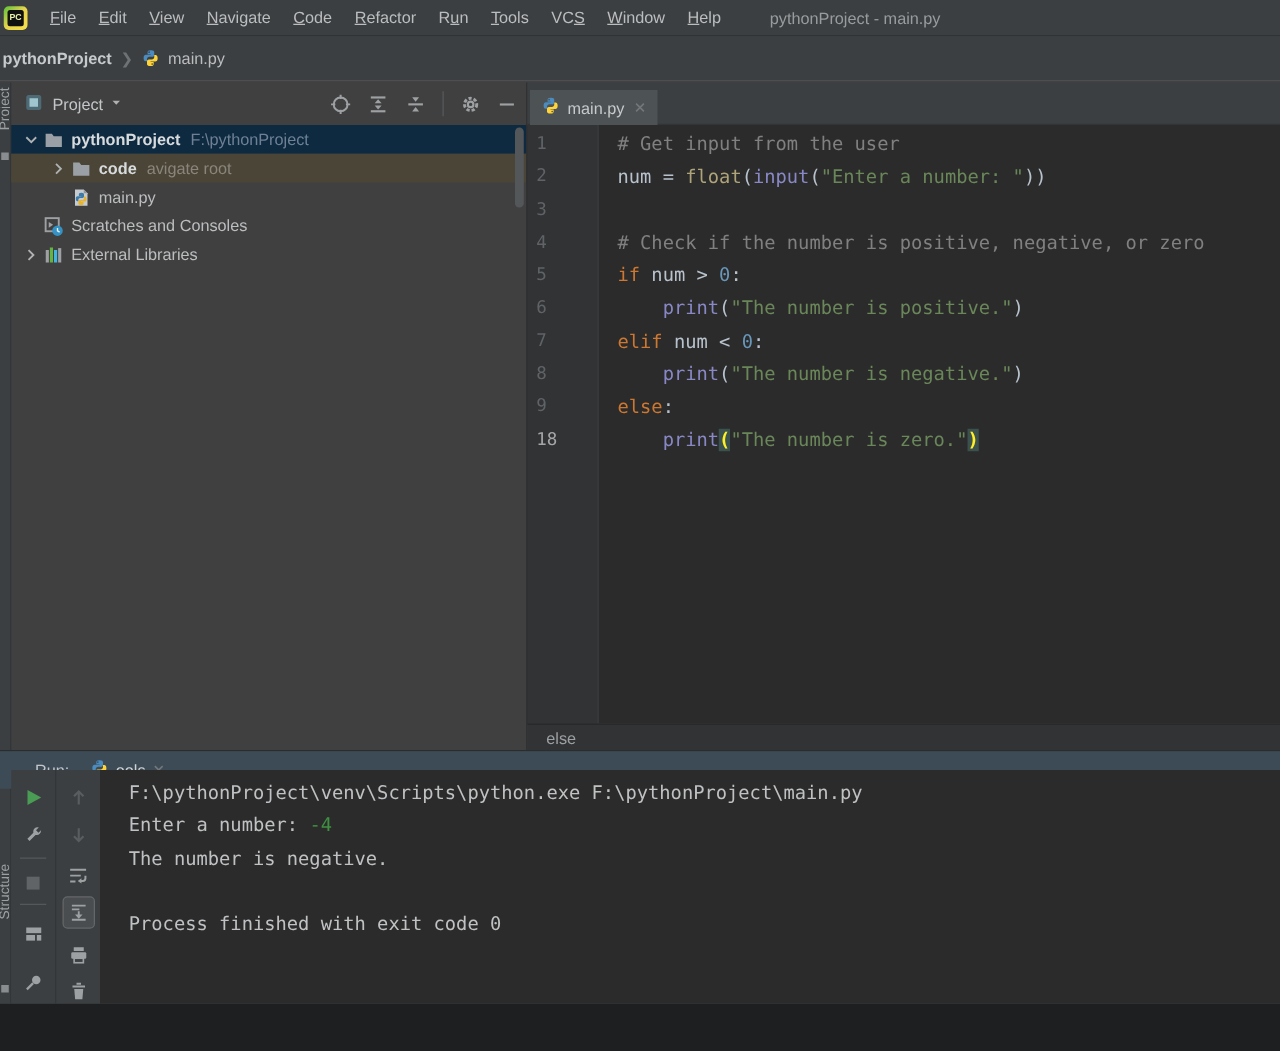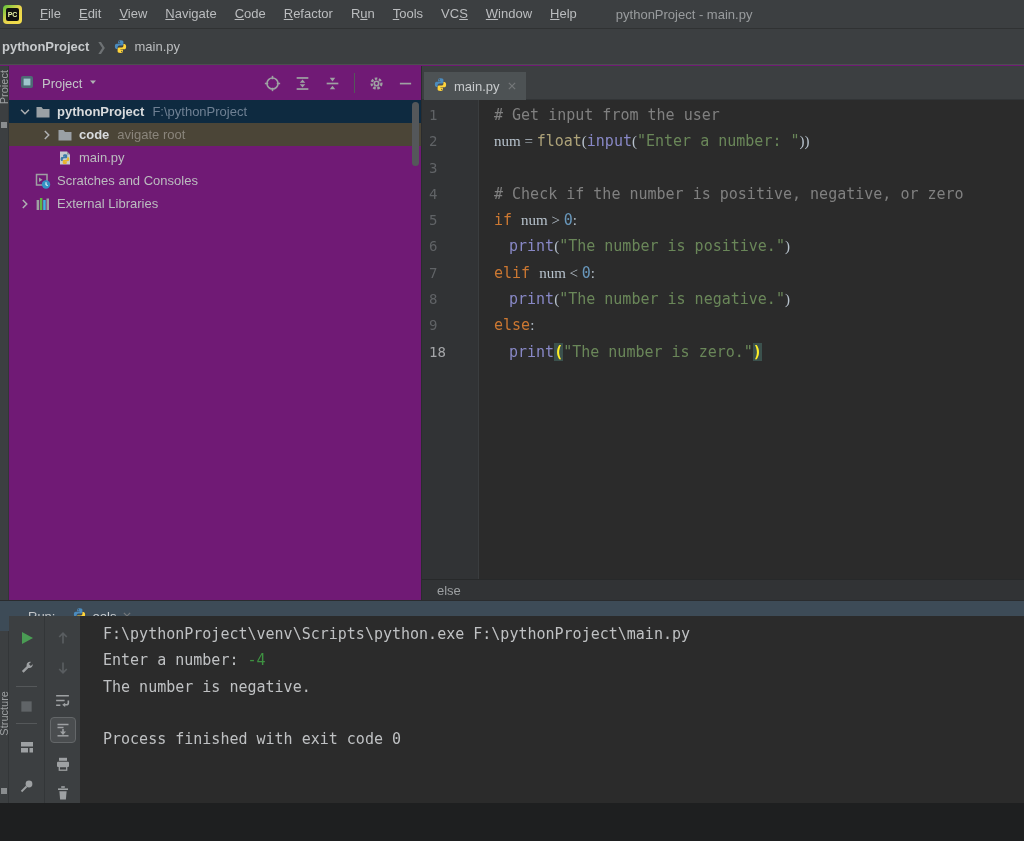--- a/index.html
+++ b/index.html
@@ -1,16 +1,16 @@
 <!DOCTYPE html>
 <html><head>
 <meta charset="utf-8">
 <style>
   html,body{margin:0;padding:0;background:#1e1f20;}
-  #app{position:relative;width:1024px;height:803px;background:#701a75;overflow:hidden;
+  #app{position:relative;width:1024px;height:803px;background:#404040;overflow:hidden;
        font-family:"Liberation Sans",sans-serif;color:#BBBDBF;font-size:13px;-webkit-font-smoothing:antialiased;}
   .abs{position:absolute;}
   
   #titlebar{left:0;top:0;width:1024px;height:29px;display:flex;align-items:center;background:#3C3F41;border-bottom:1px solid #303233;box-sizing:border-box;}
   #logo{width:19px;height:19px;margin:0 9px 0 3px;border-radius:4px;background:linear-gradient(135deg,#58c23a,#e8d44d,#f5e04a);display:flex;align-items:center;justify-content:center;flex:0 0 auto;}
   #logo .inner{width:13px;height:13px;background:#101010;border-radius:2px;color:#e9f3a6;font-size:7px;font-weight:bold;display:flex;align-items:center;justify-content:center;letter-spacing:0;}
   #menubar{display:flex;}
   .menu-item{padding:0 9px;line-height:28px;color:#BBBDBF;cursor:default;}
   .menu-item u{text-decoration:underline;}
   #win-title{margin-left:30px;color:#999C9E;}
@@ -43,21 +43,21 @@
   
   #tabbar{left:422px;top:66px;width:602px;height:34px;background:#3C3F41;border-bottom:1px solid #323537;box-sizing:border-box;}
   #edtab{position:absolute;left:2px;top:6px;height:28px;background:#4D5254;display:flex;align-items:center;padding:0 9px;}
   #edtab .tab-label{margin:0 7px 0 6px;color:#C7CACC;}
   #runtab-close svg,#edtab-close svg{display:block;}
   #editor{left:422px;top:100px;width:602px;height:479px;background:#2B2B2B;overflow:hidden;}
   #gutter-col{position:absolute;left:0;top:0;width:56px;height:479px;background:#313335;border-right:1px solid #3A3D3F;}
   #gutter{position:absolute;left:0;top:2px;width:50px;padding-left:7px;font:14px/26.3px "DejaVu Sans Mono",monospace;color:#606366;}
   #gutter .cur{color:#A4A6A8;}
   #code{position:absolute;left:72px;top:2px;font:15px/26.3px "DejaVu Sans Mono",monospace;white-space:pre;color:#B7C2CC;}
-  .tk-com{color:#808080;} .tk-def{color:#B7C2CC;font-family:Liberation Serif, serif;} .tk-kw{color:#CC7832;}
+  .tk-com{color:#808080;} .tk-def{color:#B7C2CC;} .tk-kw{color:#CC7832;}
   .tk-str{color:#6A8759;} .tk-num{color:#6897BB;} .tk-bi{color:#8888C6;}
   .tk-ty{color:#AEA379;} .tk-br{color:#FFEF28;background:#3B514D;font-weight:bold;}
   #crumb-bottom{left:422px;top:579px;width:602px;height:22px;background:#313335;border-top:1px solid #27292A;box-sizing:border-box;display:flex;align-items:center;padding-left:15px;color:#9DA0A2;}
   
   #runheader-sep{left:0;top:600px;width:1024px;height:1px;background:#2A2C2E;}
   #runheader{left:0;top:601px;width:1024px;height:30px;background:#3D4B57;display:flex;align-items:center;}
   #run-label{margin-left:28px;color:#C3C6C8;}
   #runtab{position:absolute;left:52px;top:0;width:100px;height:30px;display:flex;align-items:center;justify-content:center;gap:6px;}
   #runtab .tab-label{color:#D0D3D5;}
   #runtab-underline{position:absolute;left:52px;top:27px;width:100px;height:3px;background:#3E7EC5;}

